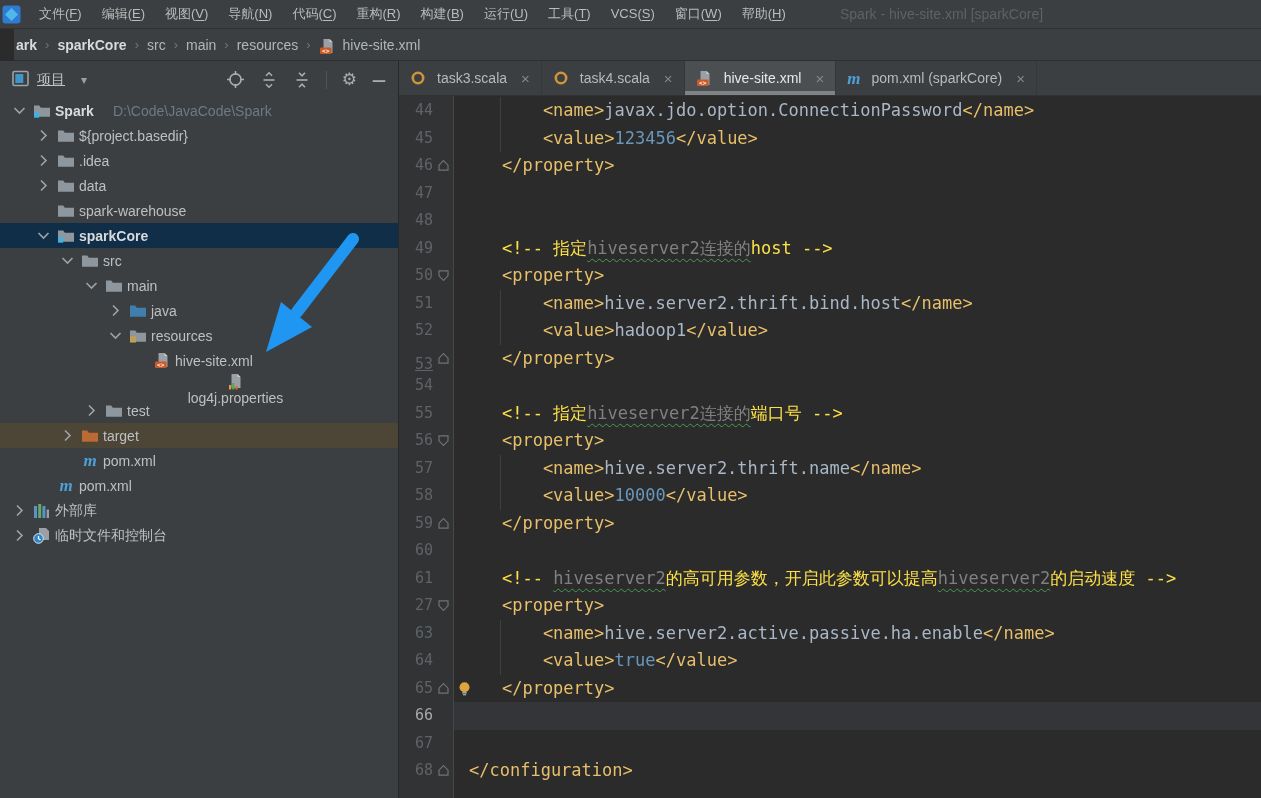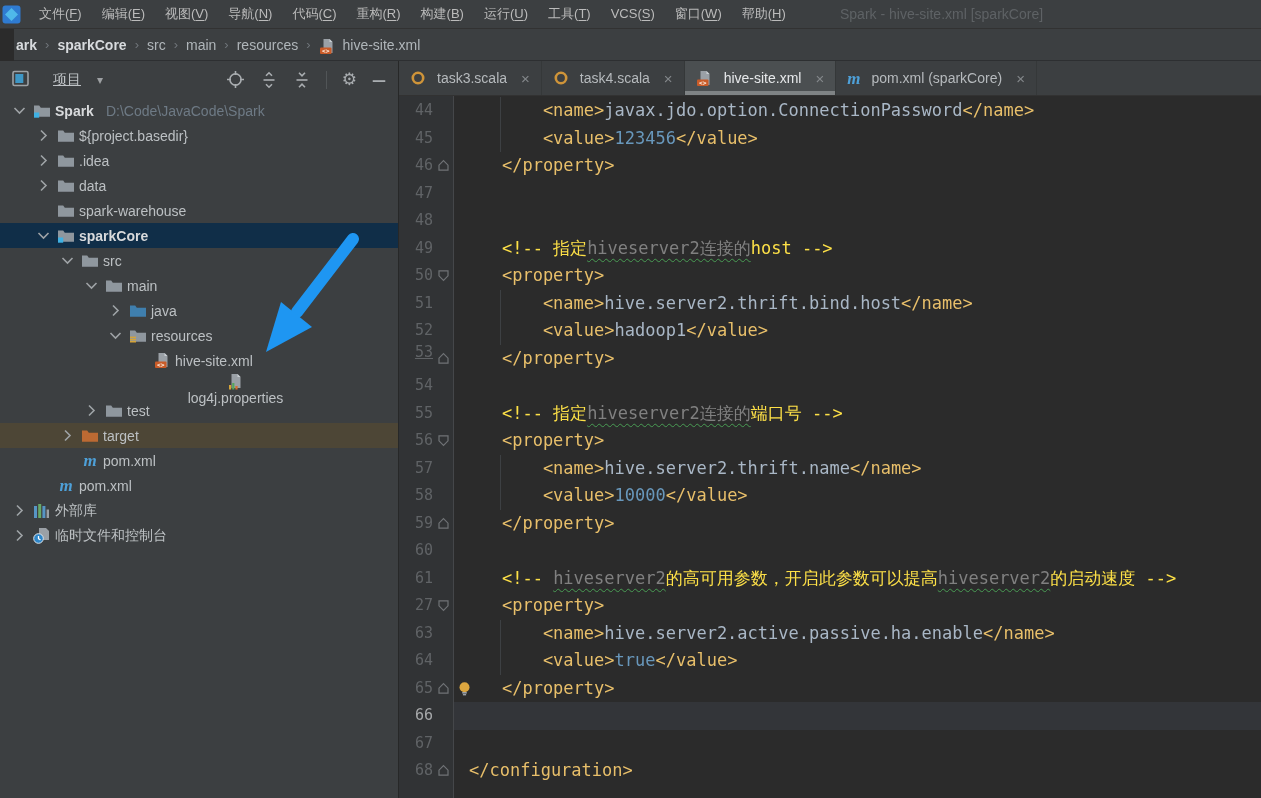--- a/index.html
+++ b/index.html
@@ -18,35 +18,35 @@
           border-bottom:1px solid #2d2f31;display:flex;align-items:center;font-size:14px;color:#b0b6ba;margin-left:14px;}
   .crumb{padding:0 2px;}
   .crumb.bold{font-weight:bold;color:#d8dbde;}
   .crumb-sep{color:#70757a;margin:0 6px;font-size:13px;}
   .crumb-icon{display:inline-flex;margin:0 5px 0 2px;transform:translateY(2px);}
   
   .main{position:absolute;left:0;top:61px;right:0;bottom:0;display:flex;}
   
   .project{width:398px;background:#3c3f41;border-right:1px solid #272828;position:relative;flex:none;}
   .pheader{height:37px;display:flex;align-items:center;padding:0 12px;color:#bfc3c6;font-size:14px;}
-  .pheader .ptitle{margin-left:24px;text-decoration:underline;}
+  .pheader .ptitle{margin-left:8px;text-decoration:underline;}
   .pheader .pcaret{margin-left:16px;color:#9da0a3;font-size:12px;cursor:pointer;}
   .pactions{margin-left:auto;display:flex;align-items:center;gap:15px;}
   .pactions .act{display:flex;align-items:center;cursor:pointer;}
   .pactions .vdiv{width:1px;height:18px;background:#515557;}
   .glyph{color:#a9adb0;font-family:"DejaVu Sans",sans-serif;font-size:17px;line-height:1;}
   .tree{position:absolute;left:0;top:37px;right:0;bottom:0;overflow:hidden;}
   .trow{height:25px;display:flex;align-items:center;font-size:14px;color:#bcc0c3;cursor:pointer;white-space:nowrap;}
   .trow .chev{width:22px;display:flex;justify-content:center;align-items:center;flex:none;}
   .trow .ticon{width:24px;display:flex;justify-content:center;align-items:center;flex:none;}
   .trow .tlabel{margin-left:1px;}
   .trow.bold .tlabel{font-weight:bold;color:#d8dadc;}
   .trow.selected{background:#102e48;}
   .trow.highlighted{background:#4d4636;}
-  .trow .tsuffix{color:#6e7a85;margin-left:12px;}
+  .trow .tsuffix{color:#6e7a85;margin-left:19px;}
   .mvn{font-family:"Liberation Serif",serif;font-style:italic;font-weight:bold;color:#4ea0d8;font-size:17px;line-height:1;}
   
   .editor-pane{flex:1;position:relative;background:#2b2b2b;}
   .tabs{position:absolute;left:0;top:0;right:0;height:34px;background:#3c3f41;border-bottom:1px solid #323232;
         display:flex;font-size:14px;color:#b6babd;}
   .tab{display:flex;align-items:center;gap:11px;padding:0 11px;border-right:1px solid #353839;position:relative;cursor:pointer;}
   .tab .close{color:#84888b;font-size:15px;margin-left:3px;}
   .tab.active{background:#4b4f51;color:#e6e8ea;}
   .tab.active::after{content:"";position:absolute;left:0;right:0;bottom:0;height:4px;background:#7f8385;}
   .editor-body{position:absolute;left:0;top:35px;right:0;bottom:0;overflow:hidden;}
@@ -449,21 +449,21 @@
             <div class="lnum" style="top: 111px;">48</div>
             <div class="lnum" style="top: 138.5px;">49</div>
             <div class="lnum" style="top: 166px;">50</div>
             <div class="fold" style="top: 166px;">
               <svg width="13" height="13" viewBox="0 0 13 13">
                 <path d="M2 1.8h9v5L6.5 11.3 2 6.8z" fill="none" stroke="#707376" stroke-width="1.2"></path>
               </svg>
             </div>
             <div class="lnum" style="top: 193.5px;">51</div>
             <div class="lnum" style="top: 221px;">52</div>
-            <div class="lnum" style="top: 243px; text-decoration: underline;">53</div>
+            <div class="lnum" style="top: 255px; text-decoration: underline;">53</div>
             <div class="fold" style="top: 248.5px;">
               <svg width="13" height="13" viewBox="0 0 13 13">
                 <path d="M6.5 1.7L11 6.2v5H2v-5z" fill="none" stroke="#707376" stroke-width="1.2"></path>
               </svg>
             </div>
             <div class="lnum" style="top: 276px;">54</div>
             <div class="lnum" style="top: 303.5px;">55</div>
             <div class="lnum" style="top: 331px;">56</div>
             <div class="fold" style="top: 331px;">
               <svg width="13" height="13" viewBox="0 0 13 13">

